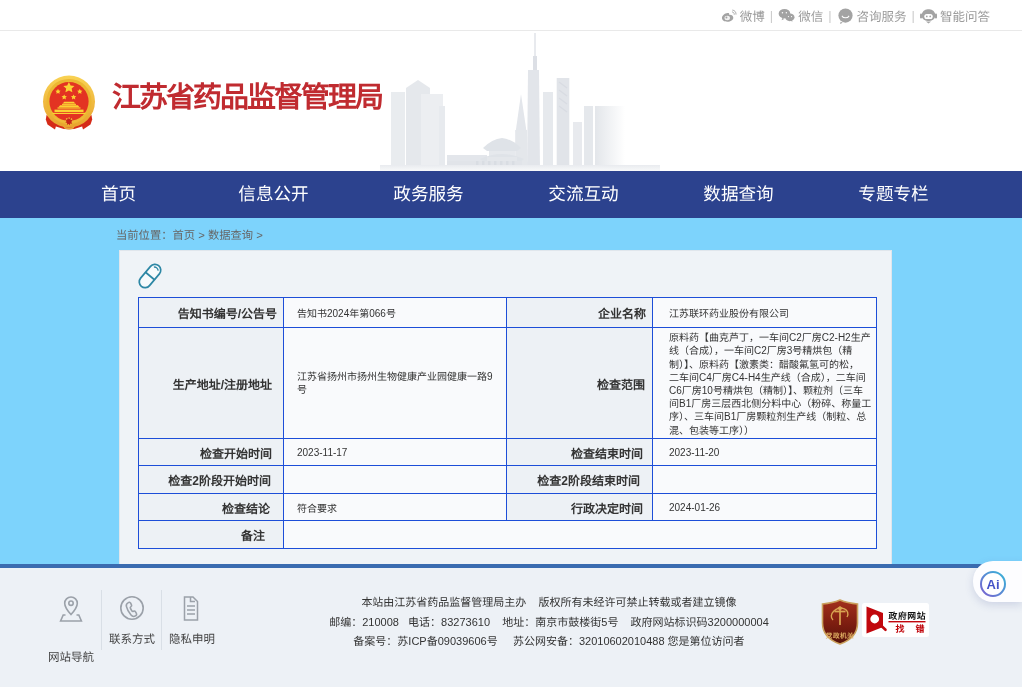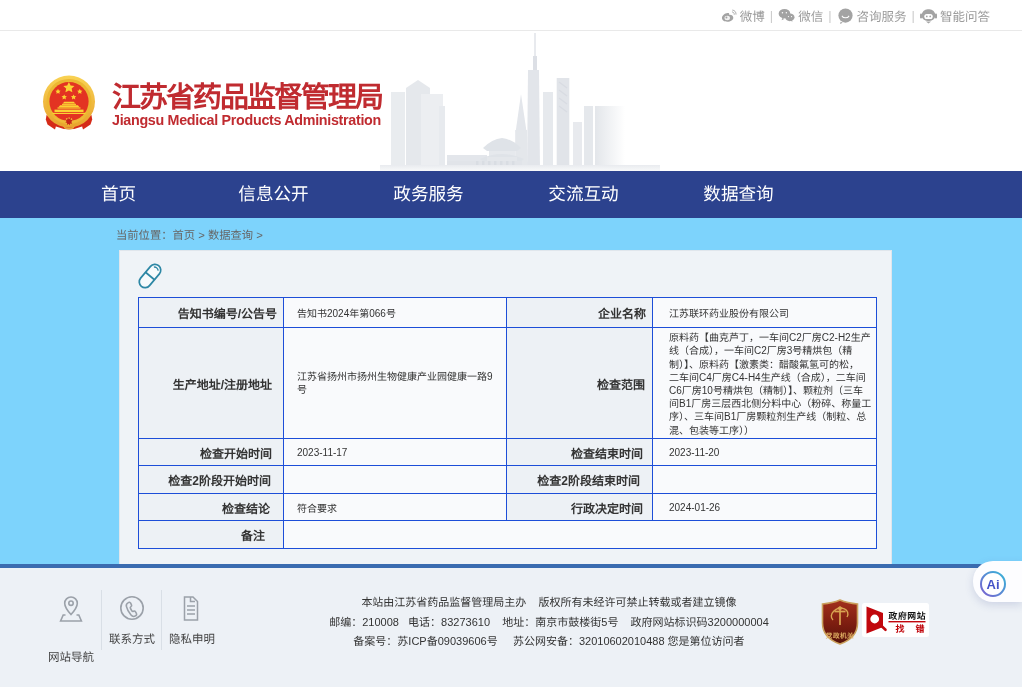--- a/index.html
+++ b/index.html
@@ -175,31 +175,31 @@
       <rect x="16.5" y="32.4" width="23" height="1.2"></rect>
       <rect x="13.5" y="34.6" width="29" height="2.4"></rect>
       <rect x="11.5" y="37.8" width="33" height="1.2"></rect>
     </g>
     <path d="M13.5 42.5 q14.5 9.5 29 0" fill="none" stroke="#f0b83a" stroke-width="1.8"></path>
     <circle cx="28" cy="46.5" r="3.4" fill="#c6231a" stroke="#f0b83a" stroke-width="1.4" stroke-dasharray="1.5 1"></circle>
     <path d="M22 51 q6 3 12 0 l-1.5 2.5 q-4.5 2 -9 0 z" fill="#e8a93c"></path>
   </svg>
   <div class="site-title">
     <div class="cn">江苏省药品监督管理局</div>
-    <div class="en">Jiangsu Medical Products Administration</div>
   </div>
 </div>
 
 <div class="nav">
   <ul>
       <li>首页</li>
       <li>信息公开</li>
       <li>政务服务</li>
       <li>交流互动</li>
       <li>数据查询</li>
+      <li>专题专栏</li>
     </ul>
 </div>
 
 <div class="content">
   <div class="crumb">当前位置：首页 &gt; 数据查询 &gt;</div>
   <div class="card">
     <svg class="pill" width="26" height="30" viewBox="0 0 26 30">
       <g transform="rotate(40 13 15)" fill="none" stroke="#2d87a5" stroke-width="1.7">
         <rect x="7.2" y="1.5" width="11.6" height="27" rx="5.8" fill="#f6fafc"></rect>
         <line x1="7.2" y1="15" x2="18.8" y2="15"></line>

